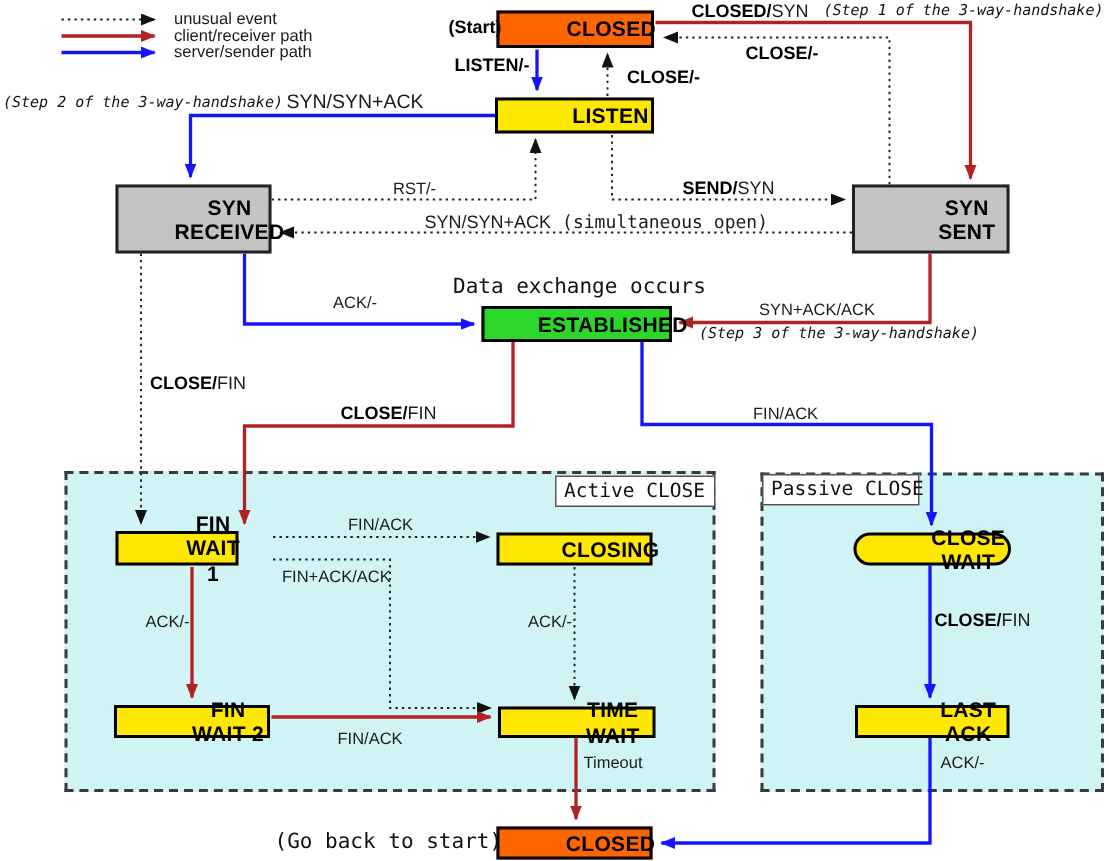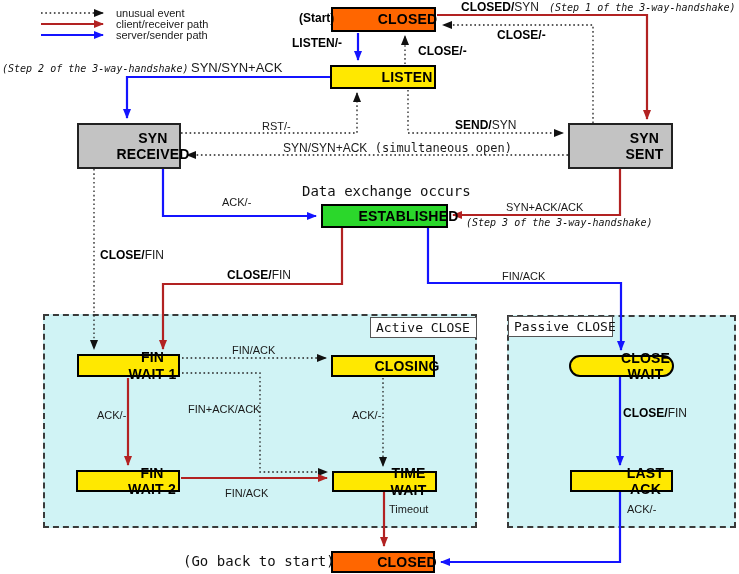--- a/index.html
+++ b/index.html
@@ -97,21 +97,21 @@
     <span>SYN</span>
     <span>RECEIVED</span>
     </div>
   <div class="state grayb" style="left:568px;top:123px;width:105px;height:46px;">
     <span>SYN</span>
     <span>SENT</span>
     </div>
   <div class="state green" style="left:321px;top:204px;width:127px;height:24px;">
     <span>ESTABLISHED</span>
     </div>
-  <div class="state yellow" style="left:77px;top:354px;width:103px;height:23px;">
+  <div class="state yellow" style="left:77px;top:354px;width:82px;height:23px;">
     <span>FIN WAIT 1</span>
     </div>
   <div class="state yellow" style="left:331px;top:355px;width:104px;height:22px;">
     <span>CLOSING</span>
     </div>
   <div class="state yellow" style="left:569px;top:355px;width:105px;height:22px;border-radius:11px;">
     <span>CLOSE WAIT</span>
     </div>
   <div class="state yellow" style="left:76px;top:470px;width:104px;height:22px;">
     <span>FIN WAIT 2</span>
@@ -132,39 +132,39 @@
 
   <div class="lbl t12 bold" style="left:287px;top:12px;margin-left:12px;">(Start)</div>
   <div class="lbl mi" style="left:549px;top:2px;">(Step 1 of the 3-way-handshake)</div>
   <div class="lbl mi" style="left:2px;top:63px;">(Step 2 of the 3-way-handshake)</div>
   <div class="lbl mi" style="left:466px;top:217px;">(Step 3 of the 3-way-handshake)</div>
   <div class="lbl m13" style="left:302px;top:184px;">Data exchange occurs</div>
   <div class="lbl m13" style="left:183px;top:554px;">(Go back to start)</div>
 
   <div class="lbl t12" style="left:461px;top:1px;">
     <b>CLOSED/</b><span>SYN</span></div>
-  <div class="lbl t12 bold" style="left:292px;top:37px;">LISTEN/-</div>
+  <div class="lbl t12 bold" style="left:303px;top:37px;">LISTEN/-</div>
   <div class="lbl t12 bold" style="left:418px;top:45px;">CLOSE/-</div>
   <div class="lbl t12 bold" style="left:497px;top:29px;">CLOSE/-</div>
   <div class="lbl t13" style="left:191px;top:61px;">SYN/SYN+ACK</div>
   <div class="lbl t12" style="left:455px;top:119px;">
     <b>SEND/</b><span>SYN</span></div>
   <div class="lbl t11" style="left:262px;top:120px;">RST/-</div>
   <div class="lbl t12" style="left:283px;top:142px;">
     <span>SYN/SYN+ACK</span>
     <span class="mono" style="margin-left:4px;">(simultaneous open)</span></div>
   <div class="lbl t11" style="left:506px;top:201px;">SYN+ACK/ACK</div>
   <div class="lbl t11" style="left:222px;top:196px;">ACK/-</div>
   <div class="lbl t12" style="left:100px;top:249px;">
     <b>CLOSE/</b><span>FIN</span></div>
   <div class="lbl t12" style="left:227px;top:269px;">
     <b>CLOSE/</b><span>FIN</span></div>
   <div class="lbl t11" style="left:502px;top:270px;">FIN/ACK</div>
   <div class="lbl t11" style="left:232px;top:344px;">FIN/ACK</div>
-  <div class="lbl t11" style="left:188px;top:379px;margin-top:24px;">FIN+ACK/ACK</div>
+  <div class="lbl t11" style="left:188px;top:379px;">FIN+ACK/ACK</div>
   <div class="lbl t11" style="left:97px;top:409px;">ACK/-</div>
   <div class="lbl t11" style="left:352px;top:409px;">ACK/-</div>
   <div class="lbl t11" style="left:225px;top:487px;">FIN/ACK</div>
   <div class="lbl t12" style="left:623px;top:407px;">
     <b>CLOSE/</b><span>FIN</span></div>
   <div class="lbl t11" style="left:389px;top:503px;">Timeout</div>
   <div class="lbl t11" style="left:627px;top:503px;">ACK/-</div>
 
 </div>
 

